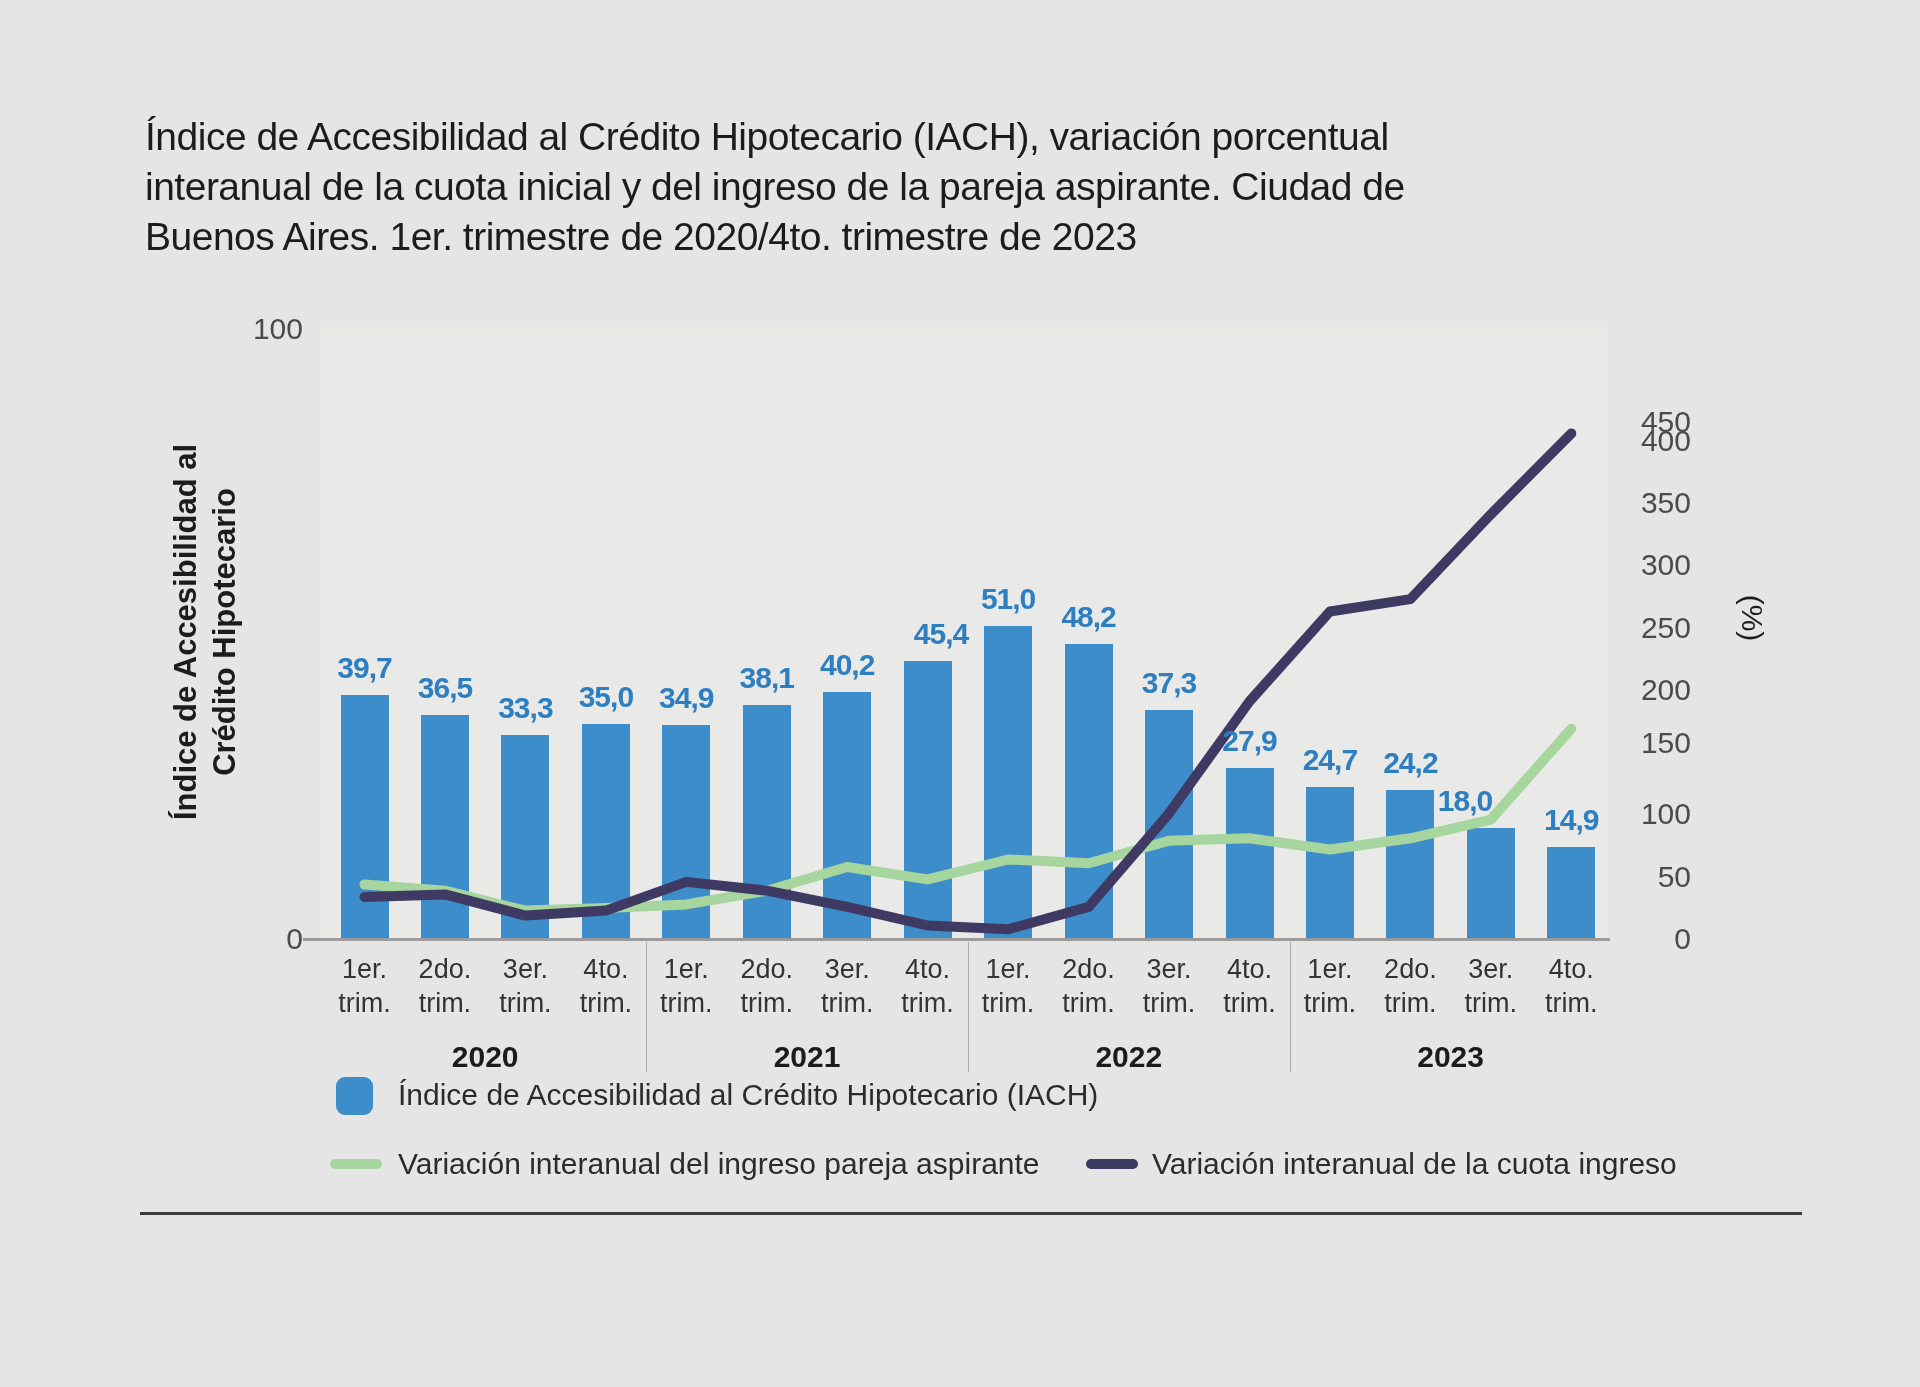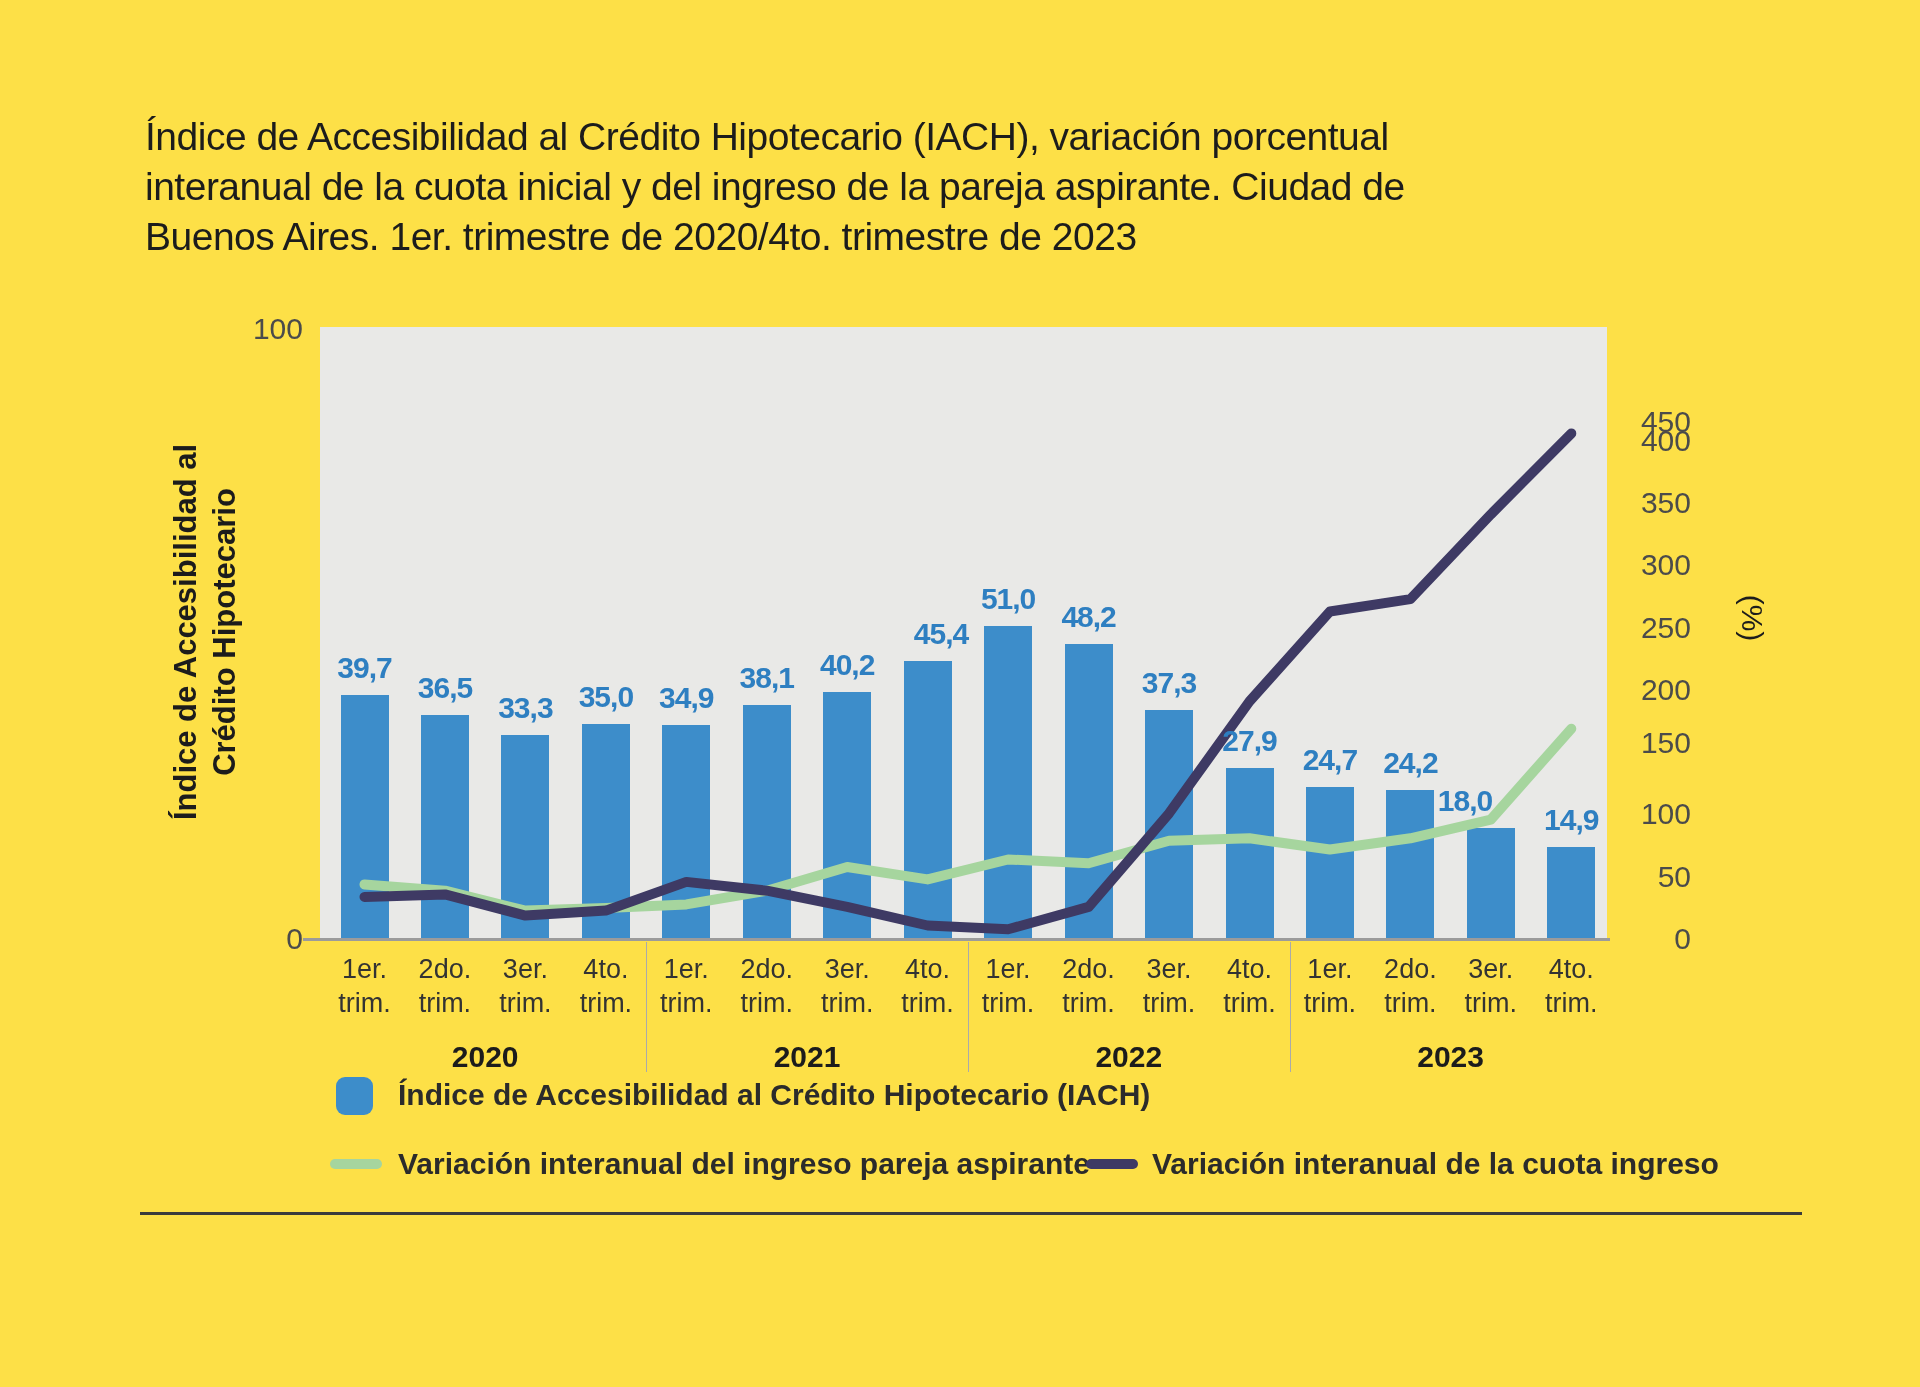--- a/index.html
+++ b/index.html
@@ -1,16 +1,16 @@
 <!DOCTYPE html>
 <html><head>
 <meta charset="utf-8">
 <style>
   html,body{margin:0;padding:0;background:#fff;}
-  .canvas{position:relative;width:1920px;height:1387px;background:#fde047;overflow:hidden;
+  .canvas{position:relative;width:1920px;height:1387px;background:#e5e5e5;overflow:hidden;
           font-family:"Liberation Sans", sans-serif;}
   .title{position:absolute;left:145px;top:112px;width:1640px;font-size:39px;line-height:50px;
          color:#1c1c1c;letter-spacing:-0.5px;white-space:pre-line;}
   .plot{position:absolute;left:320px;top:327px;width:1287px;height:611px;}
   .plot-bg{position:absolute;left:0;top:0;width:100%;height:100%;background:#e9e9e7;}
   .axis-line{position:absolute;left:303px;top:938px;width:1307px;height:3px;background:#9b9b9b;}
   .bar{position:absolute;}
   .bar-label{position:absolute;width:120px;text-align:center;font-size:30px;font-weight:bold;
              letter-spacing:-1px;color:#2e7fc1;}
   .lines-svg{position:absolute;left:0;top:0;overflow:visible;}
@@ -21,21 +21,21 @@
     white-space:pre-line;transform:translateY(-50%) rotate(-90deg);}
   .yaxis-label-right{position:absolute;left:1752px;top:618px;font-size:30px;color:#1c1c1c;
     transform:translate(-50%,-50%) rotate(90deg);}
   .xtick{position:absolute;width:110px;text-align:center;font-size:27px;line-height:34px;
          color:#333;white-space:pre-line;}
   .year-sep{position:absolute;width:1px;background:#aaa;top:942px;height:130px;}
   .year-label{position:absolute;width:200px;text-align:center;font-size:30px;font-weight:bold;
               color:#1c1c1c;top:1040px;}
   .legend-swatch-bar{position:absolute;left:336px;top:1077px;width:37px;height:38px;border-radius:9px;}
   .legend-pill{position:absolute;width:52px;height:10px;border-radius:5px;top:1159px;}
-  .legend-text{position:absolute;font-size:30px;color:#2b2b2b;font-weight:bold;}
+  .legend-text{position:absolute;font-size:30px;color:#2b2b2b;}
   .rule{position:absolute;left:140px;top:1212px;width:1662px;height:3px;background:#3b3b3b;}
   .source{position:absolute;left:140px;top:1236px;width:1680px;font-size:24px;color:#111;
           letter-spacing:-0.2px;}
   .source b{font-weight:bold;}
   .source i{font-style:italic;}
 </style>
 </head>
 <body>
 
 <div class="canvas">

